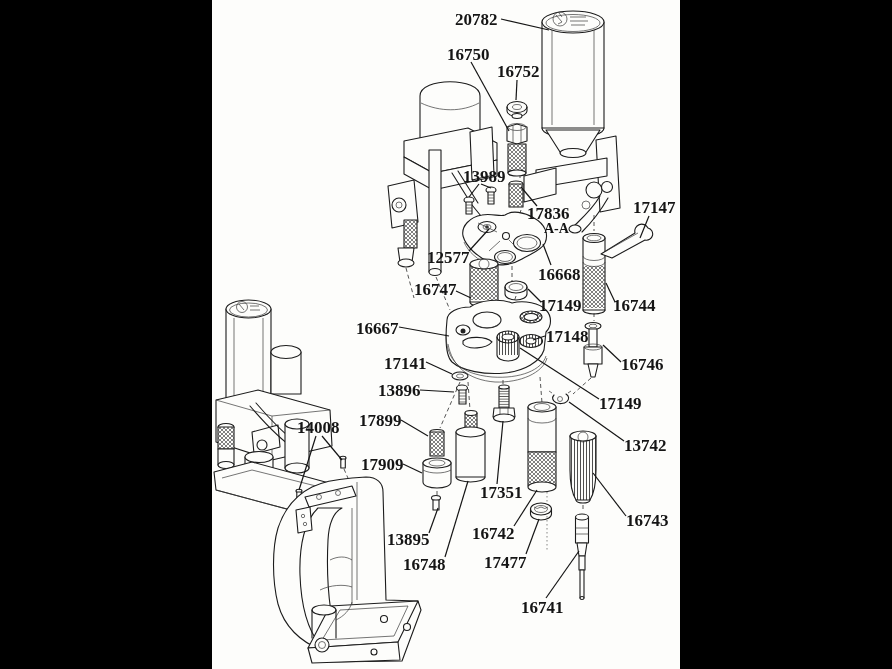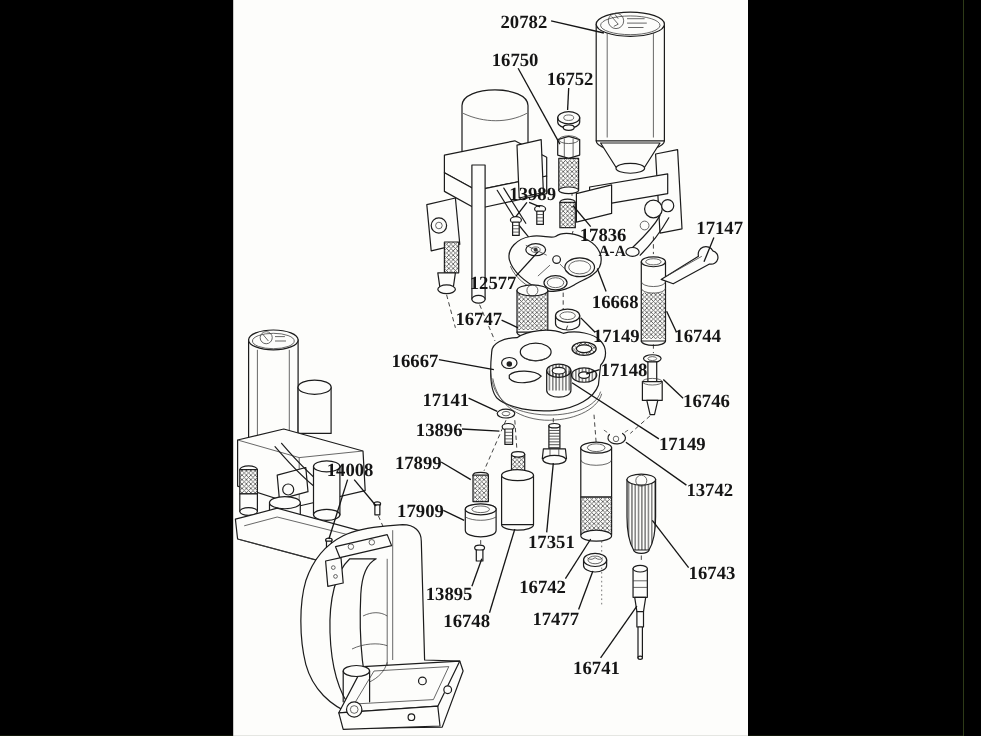--- a/index.html
+++ b/index.html
@@ -1,16 +1,16 @@
 <!DOCTYPE html>
 <html><head>
 <meta charset="utf-8">
 <style>
   html,body{margin:0;padding:0;background:#000;}
-  .stage{position:relative;width:876px;height:669px;background:#bef264;overflow:hidden;}
+  .stage{position:relative;width:876px;height:669px;background:#f9a8d4;overflow:hidden;}
   svg{display:block;}
   .ln{stroke:#1c1c1c;fill:none;stroke-width:1.1;stroke-linejoin:round;stroke-linecap:round;}
   .fw{stroke:#1c1c1c;fill:#fdfdfb;stroke-width:1.1;stroke-linejoin:round;stroke-linecap:round;}
   .fine{stroke:#3a3a3a;fill:none;stroke-width:0.7;}
   .dash{stroke:#2a2a2a;fill:none;stroke-width:0.8;stroke-dasharray:4 3;}
   .dot{stroke:#555;fill:none;stroke-width:0.7;stroke-dasharray:1.5 2.5;}
   .lbl{font-family:"Liberation Serif","DejaVu Serif",serif;font-weight:bold;fill:#151515;}
   .ldr{stroke:#151515;stroke-width:1.2;fill:none;}
 </style>
 </head>

